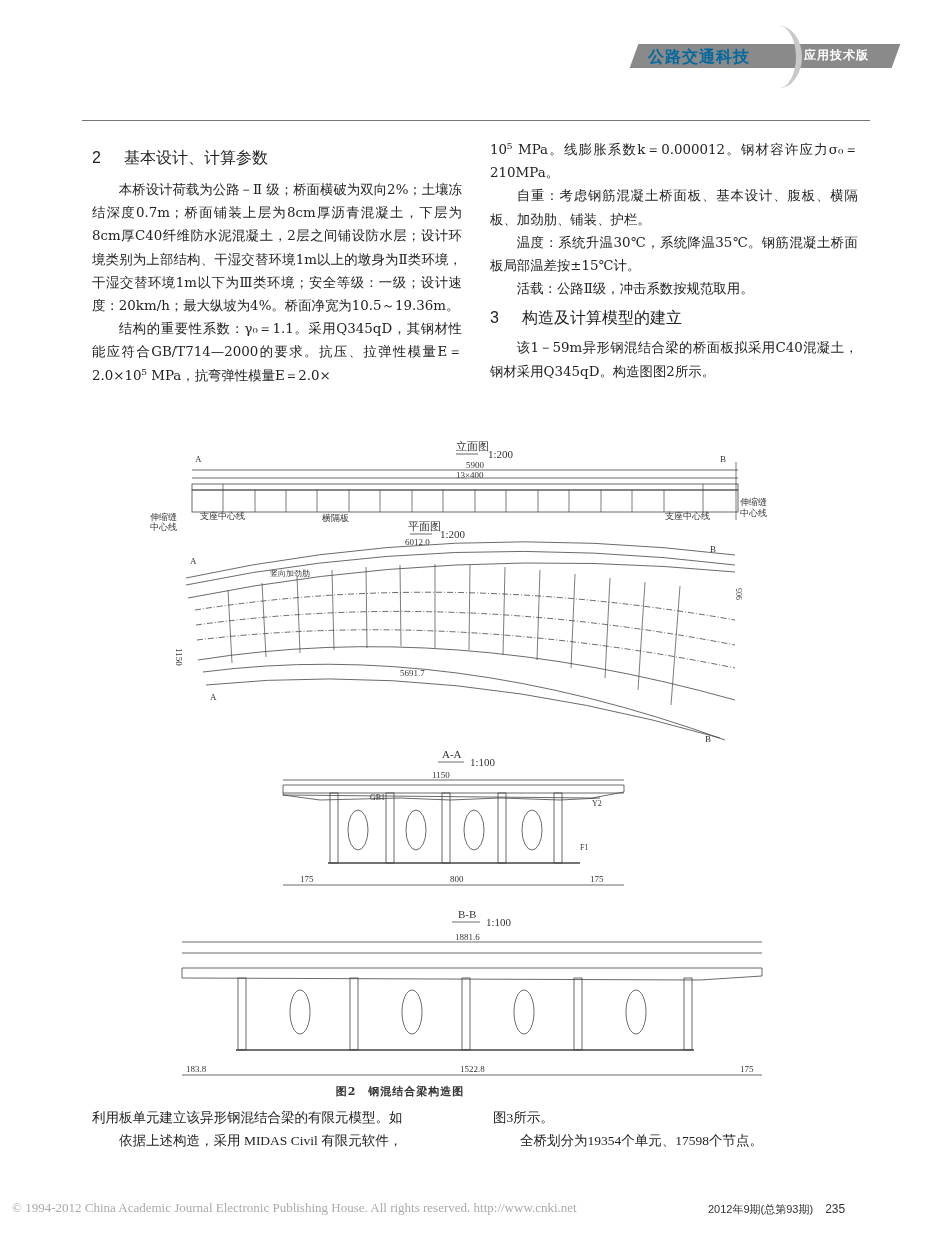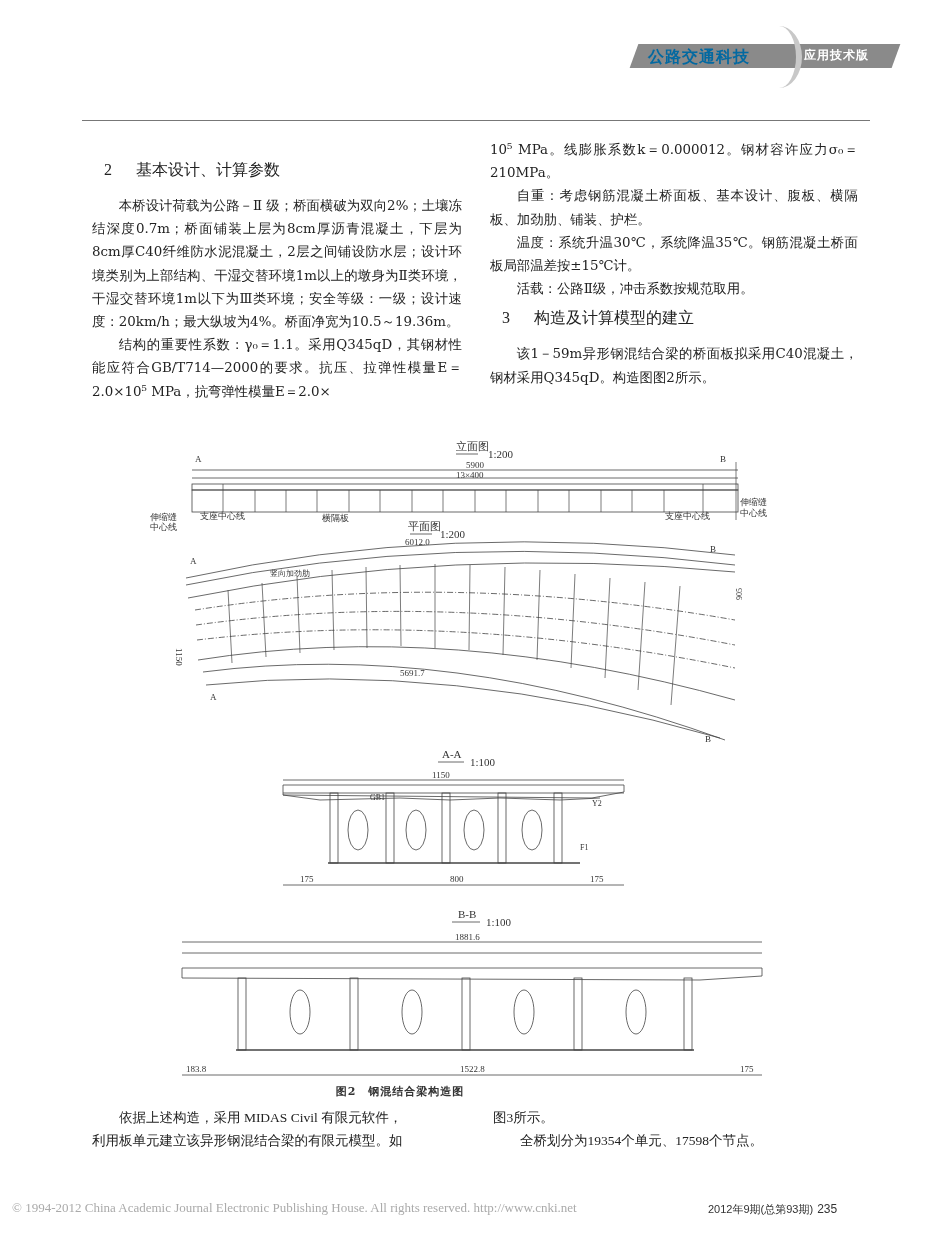--- a/index.html
+++ b/index.html
@@ -8,28 +8,28 @@
   
   .banner { left:626px; top:38px; width:270px; height:34px; }
   .banner-bar { position:absolute; left:8px; top:6px; width:262px; height:24px; background:#8a8a8a; transform:skewX(-20deg); }
   .banner-arc { position:absolute; left:130px; top:-12px; width:40px; height:62px; border-radius:50%; border-right:6px solid #c8c8c8; }
   .banner-t1 { position:absolute; left:22px; top:9px; color:#0369a1; font-family:"DejaVu Sans", sans-serif; font-weight:bold; font-size:16px; letter-spacing:1px; }
   .banner-t2 { position:absolute; left:178px; top:9px; color:#fff; font-family:"DejaVu Sans", sans-serif; font-weight:bold; font-size:12px; letter-spacing:1px; }
   .rule { left:82px; top:120px; width:788px; height:1px; background:#777; }
   .col { font-size:13.4px; line-height:23.2px; text-align:justify; }
   .col p { margin:0; }
   .ind { text-indent:2em; }
-  h2 { font-family:Liberation Serif, serif; font-weight:normal; font-size:16px; margin:12px; line-height:24px; }
+  h2 { font-family:Liberation Sans, sans-serif; font-weight:normal; font-size:16px; margin:0; line-height:24px; }
   h2 .num { display:inline-block; width:32px; }
   .figure { left:150px; top:437px; width:650px; height:668px; }
   .caption { left:0; width:800px; top:1084px; text-align:center; font-size:11px; font-weight:bold; color:#333; letter-spacing:1px; }
   .bottom { top:1106px; font-family:"Liberation Serif", serif; font-size:13.5px; line-height:23px; }
   .footer { left:12px; top:1200px; font-family:"Liberation Serif", serif; font-size:13px; color:#aaa; }
   .footer-r { left:708px; top:1202px; font-family:"Liberation Sans", sans-serif; font-size:11px; color:#333; }
-  .footer-r b { font-weight:normal; font-size:12px; margin-left:4px; }
+  .footer-r b { font-weight:normal; font-size:12px; margin-left:12px; }
   svg text { font-family:"Liberation Serif", serif; fill:#333; }
 </style>
 </head>
 <body>
 
 <div class="abs banner">
   <div class="banner-bar"></div>
   <div class="banner-arc"></div>
   <span class="banner-t1">公路交通科技</span>
   <span class="banner-t2">应用技术版</span>
@@ -183,22 +183,22 @@
       <line x1="182" y1="1075" x2="762" y2="1075"></line>
       <text x="186" y="1072" font-size="9" stroke="none">183.8</text>
       <text x="460" y="1072" font-size="9" stroke="none">1522.8</text>
       <text x="740" y="1072" font-size="9" stroke="none">175</text>
     </g>
   </svg>
 </div>
 <div class="abs caption">图2　钢混结合梁构造图</div>
 
 <div class="abs bottom" style="left:92px; width:380px;">
+  <div>利用板单元建立该异形钢混结合梁的有限元模型。如</div>
   <div style="text-indent:2em;">依据上述构造，采用 MIDAS Civil 有限元软件，</div>
-  <div>利用板单元建立该异形钢混结合梁的有限元模型。如</div>
 </div>
 <div class="abs bottom" style="left:493px; width:370px;">
   <div>图3所示。</div>
   <div style="text-indent:2em;">全桥划分为19354个单元、17598个节点。</div>
 </div>
 
 <div class="abs footer">© 1994-2012 China Academic Journal Electronic Publishing House. All rights reserved.    http://www.cnki.net</div>
 <div class="abs footer-r">
   <span>2012年9期(总第93期)</span><b>235</b>
 </div>

